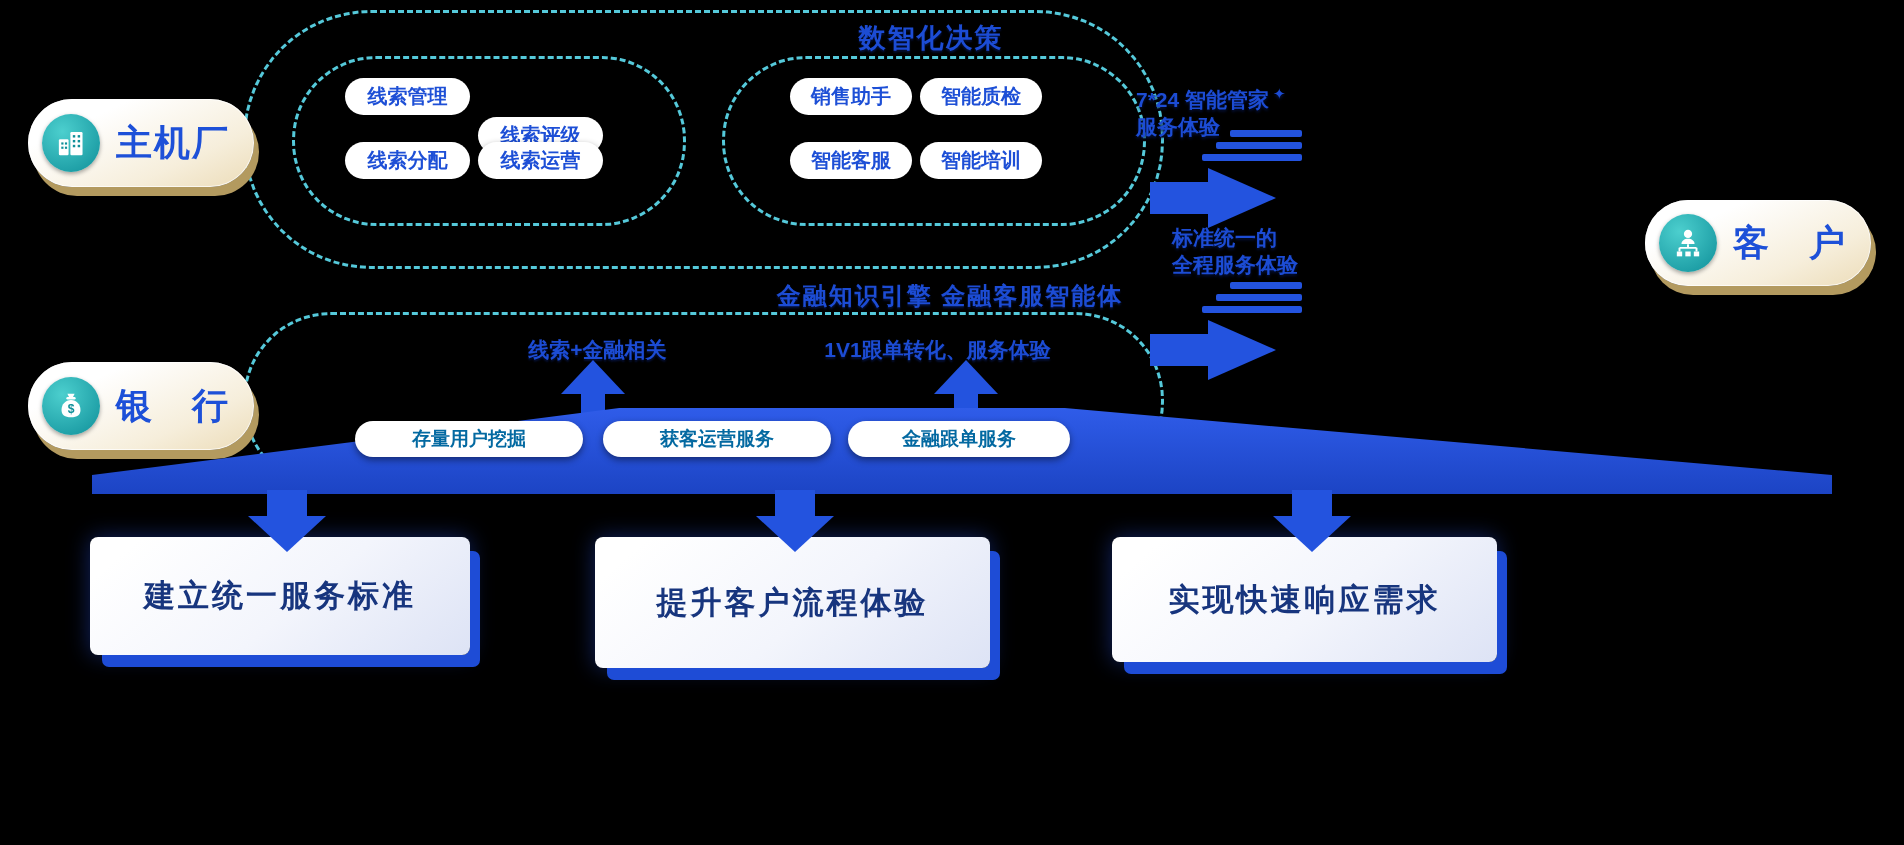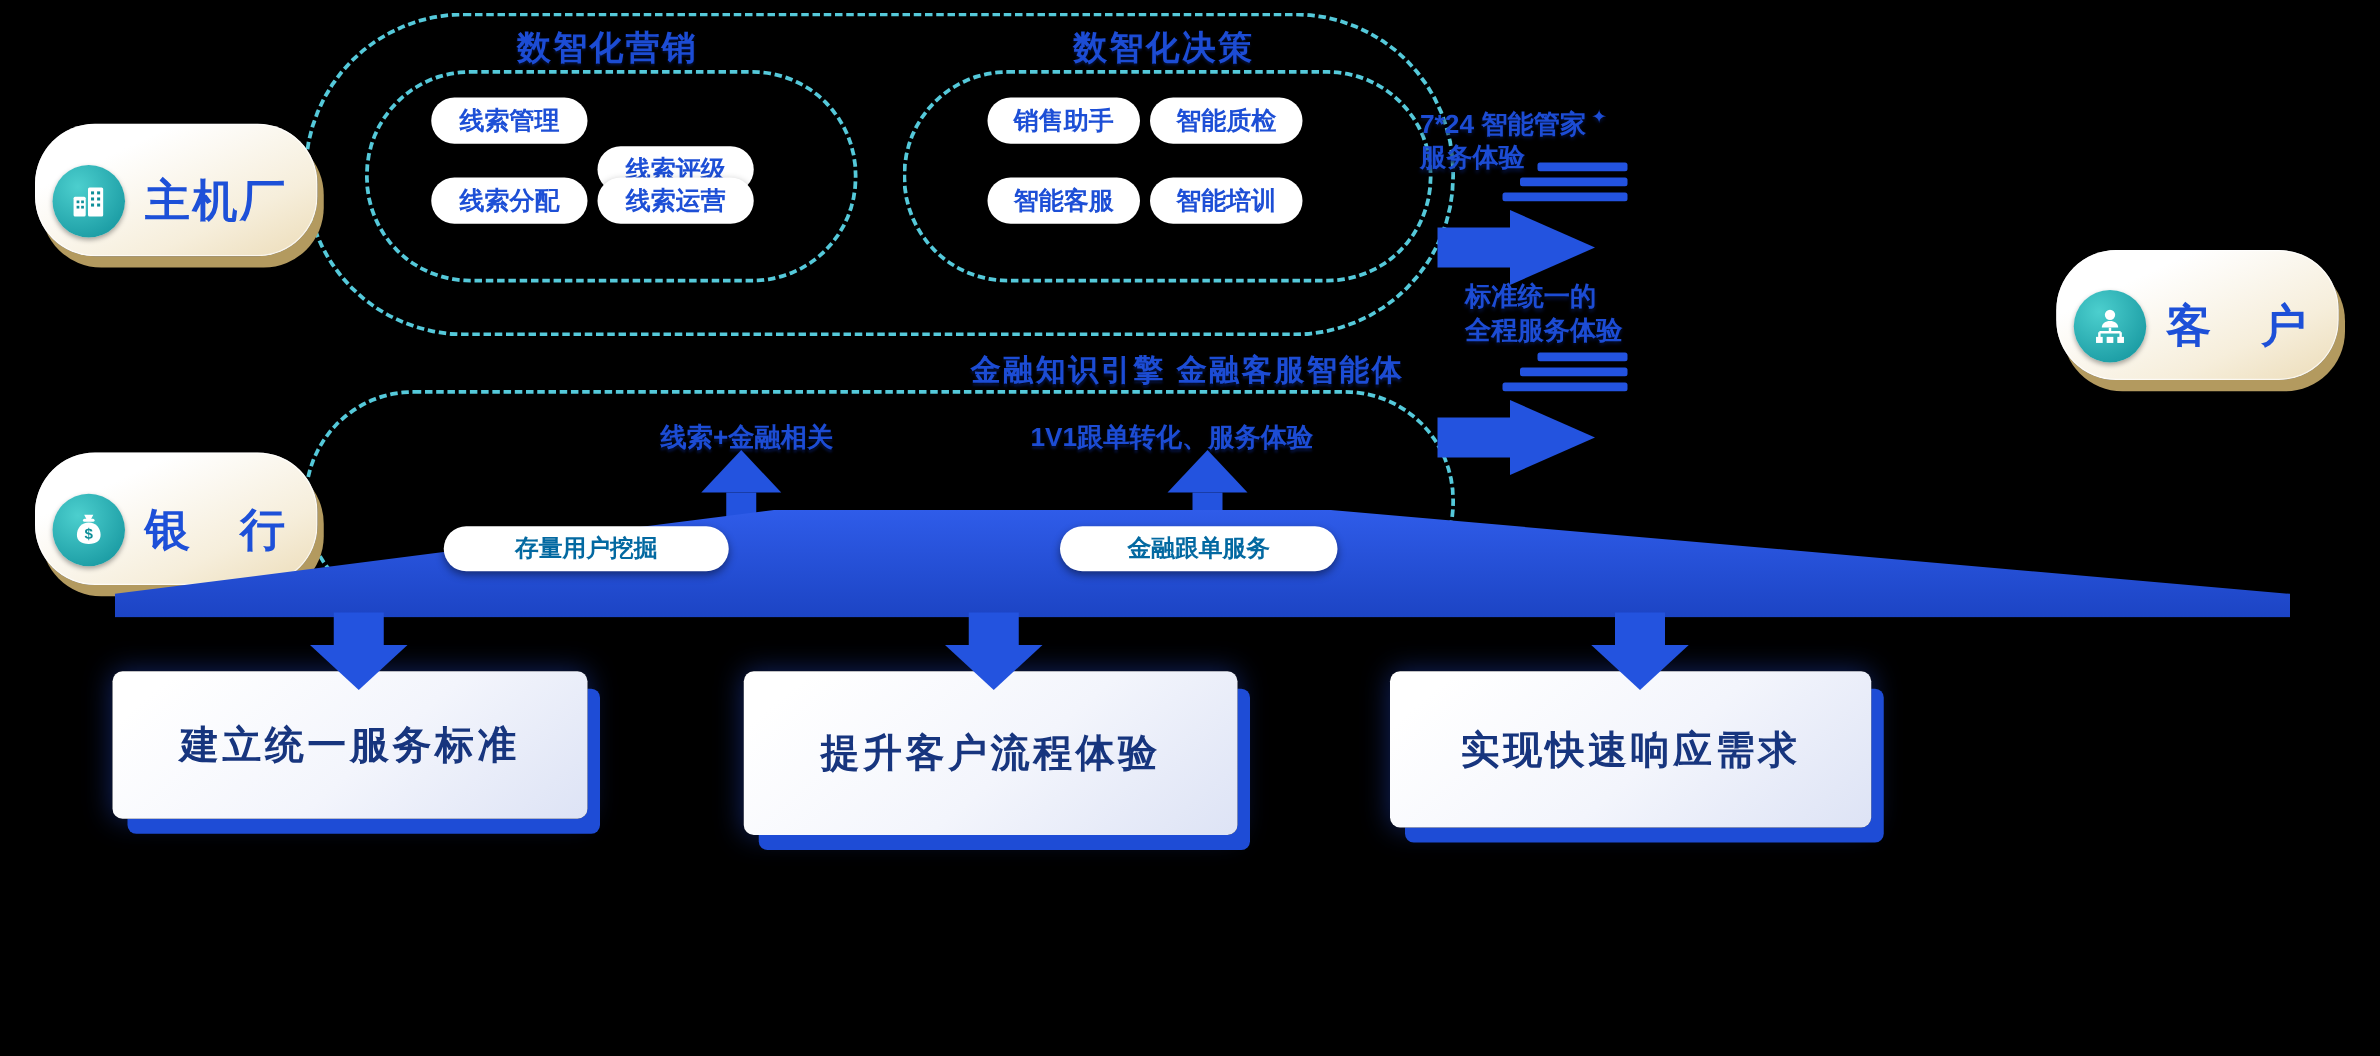--- a/index.html
+++ b/index.html
@@ -17,21 +17,21 @@
 
   
   .pill{position:absolute;height:37px;background:#fff;border-radius:19px;display:flex;align-items:center;
         justify-content:center;font-size:20px;font-weight:bold;color:#1d4fd6;
         box-shadow:0 3px 7px rgba(0,0,0,.45);}
   .wide-pill{position:absolute;height:36px;background:#fff;border-radius:18px;display:flex;align-items:center;
         justify-content:center;font-size:19px;font-weight:bold;color:#0369a1;
         box-shadow:0 3px 7px rgba(0,0,0,.45);}
 
   
-  .badge{position:absolute;display:flex;align-items:center;gap:16px;padding:18px 24px 0 14px;
+  .badge{position:absolute;display:flex;align-items:center;gap:16px;padding:0 24px 0 14px;
          border-radius:48px;background:linear-gradient(155deg,#ffffff 25%,#f6eedb 70%,#ecdcb8 100%);
          box-shadow:5px 9px 0 #b39a5f, inset 0 0 0 1px rgba(255,255,255,.7);}
   .badge-icon{width:58px;height:58px;border-radius:50%;flex:0 0 58px;
               background:radial-gradient(circle at 35% 30%,#4ccfce,#0f8f99);
               display:flex;align-items:center;justify-content:center;
               box-shadow:0 2px 4px rgba(0,0,0,.35);}
   .badge-label{font-size:36px;font-weight:bold;color:#1d50d8;letter-spacing:2px;white-space:pre;}
 
   
   .up-arrow{position:absolute;width:64px;}
@@ -71,21 +71,20 @@
                font-size:31px;font-weight:bold;color:#17357e;letter-spacing:3px;}
 </style>
 </head>
 <body>
 
 <div class="stage">
 
   <div class="dash-box" style="left:243px;top:10px;width:915px;height:253px;border-radius:128px;"></div>
 
   <div class="dash-box" style="left:292px;top:56px;width:388px;height:164px;border-radius:84px;"></div>
-  <div class="group-title" style="left:292px;top:20px;width:388px;">数智化营销</div>
   <div class="pill" style="left:345px;top:78px;width:125px;">线索管理</div>
   <div class="pill" style="left:478px;top:78px;width:125px;margin-top:39px;">线索评级</div>
   <div class="pill" style="left:345px;top:142px;width:125px;">线索分配</div>
   <div class="pill" style="left:478px;top:142px;width:125px;">线索运营</div>
 
   <div class="dash-box" style="left:722px;top:56px;width:418px;height:164px;border-radius:84px;"></div>
   <div class="group-title" style="left:722px;top:20px;width:418px;">数智化决策</div>
   <div class="pill" style="left:790px;top:78px;width:122px;">销售助手</div>
   <div class="pill" style="left:920px;top:78px;width:122px;">智能质检</div>
   <div class="pill" style="left:790px;top:142px;width:122px;">智能客服</div>
@@ -103,20 +102,21 @@
     <div class="stem"></div>
   </div>
   <div class="up-arrow" style="left:934px;top:360px;">
     <div class="head"></div>
     <div class="stem"></div>
   </div>
 
   <div class="funnel"></div>
 
   <div class="wide-pill pill-layer" style="left:355px;top:421px;width:228px;">存量用户挖掘</div>
+  <div class="wide-pill pill-layer" style="left:603px;top:421px;width:228px;">获客运营服务</div>
   <div class="wide-pill pill-layer" style="left:848px;top:421px;width:222px;">金融跟单服务</div>
 
   <div class="down-arrow" style="left:248px;top:490px;">
     <div class="stem"></div>
     <div class="head"></div>
   </div>
   <div class="down-arrow" style="left:756px;top:490px;">
     <div class="stem"></div>
     <div class="head"></div>
   </div>

